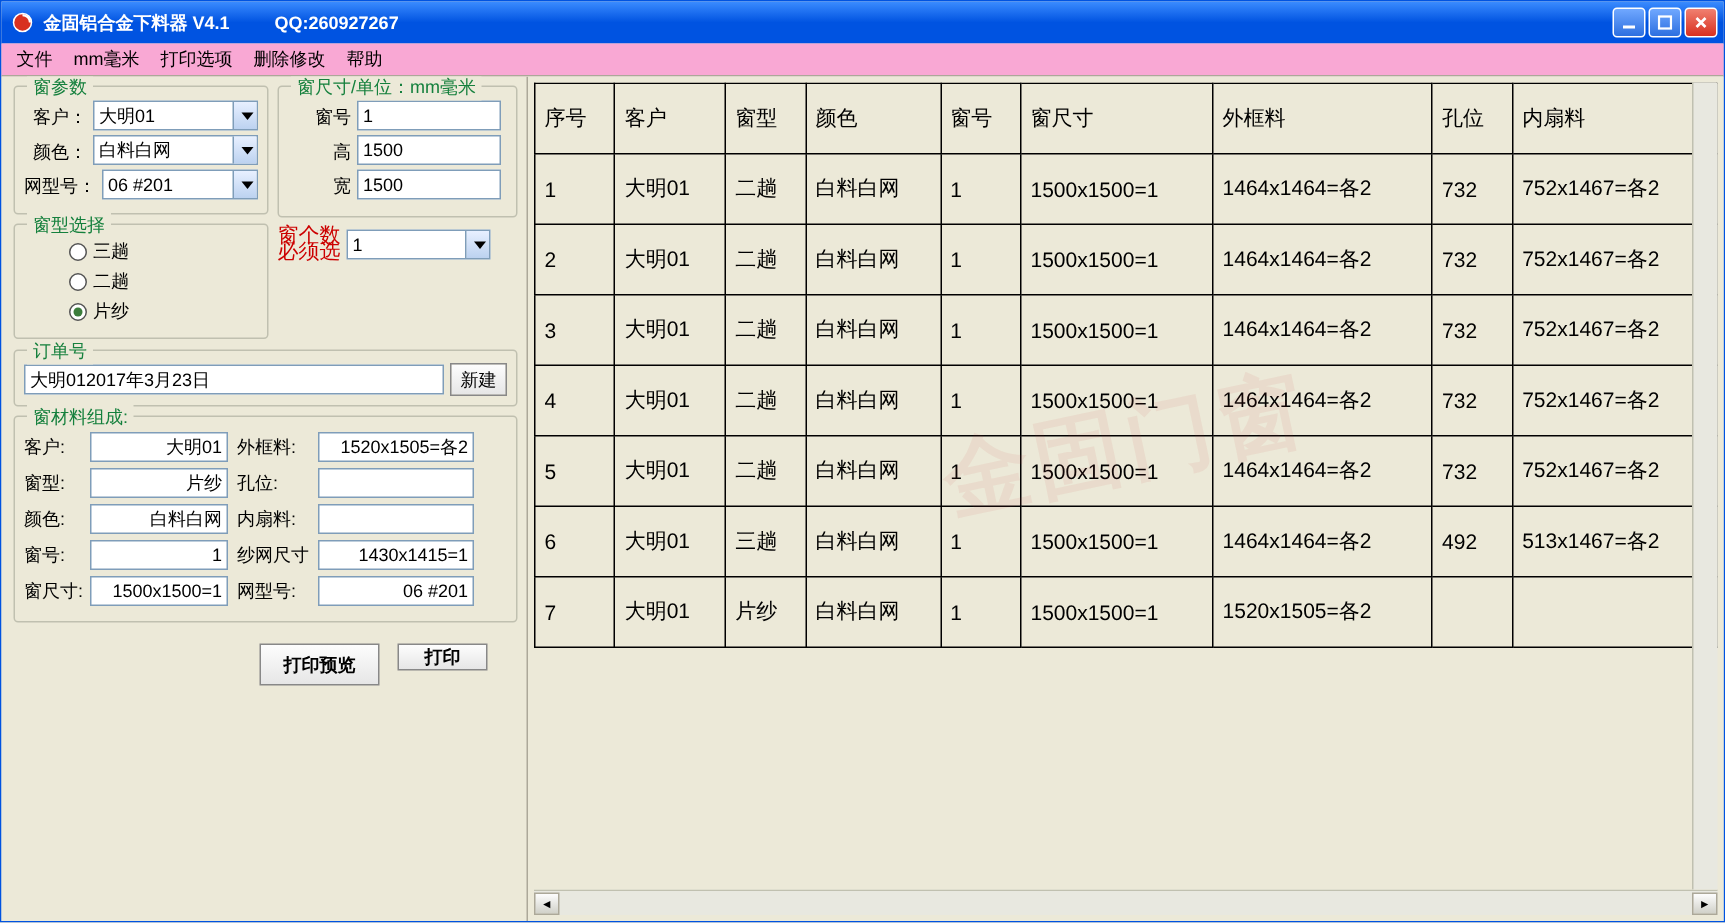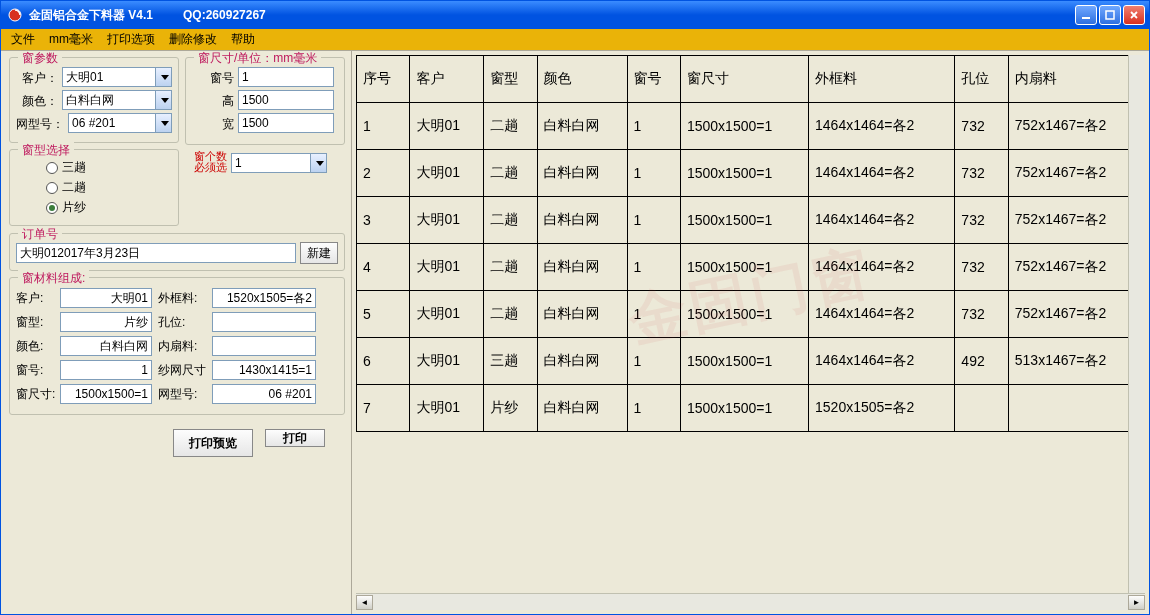--- a/index.html
+++ b/index.html
@@ -9,28 +9,28 @@
 .titlebar { height: 28px; background: linear-gradient(to bottom, #3b8cff 0%, #0053e1 50%, #0053e1 100%); display: flex; align-items: center; color: #fff; font-weight: bold; padding-left: 6px; }
 .titlebar .icon { width: 16px; height: 16px; margin-right: 6px; display: inline-flex; align-items: center; justify-content: center; }
 .titlebar .title { flex: 0 0 auto; }
 .titlebar .qq { margin-left: 30px; }
 .titlebar .spacer { flex: 1; }
 .win-btns { display: flex; gap: 2px; margin-right: 4px; }
 .win-btn { width: 22px; height: 20px; border: 1px solid #fff; border-radius: 3px; display: flex; align-items: center; justify-content: center; color: #fff; font-weight: bold; font-size: 10px; }
 .win-btn.min, .win-btn.max { background: linear-gradient(#70a8ff,#2d6fe0); }
 .win-btn.close { background: linear-gradient(#f08070,#d83020); }
 
-.menubar { height: 22px; background: #eab308; border-bottom: 1px solid #aca899; display: flex; align-items: center; padding-left: 4px; gap: 2px; }
+.menubar { height: 22px; background: #f9a8d4; border-bottom: 1px solid #aca899; display: flex; align-items: center; padding-left: 4px; gap: 2px; }
 .menubar span { padding: 2px 6px; cursor: default; }
 
 .content { flex: 1; display: flex; background: #ece9d8; overflow: hidden; }
 
 .sidebar { width: 350px; padding: 6px 6px 6px 8px; overflow: hidden; }
 .fieldset { border: 1px solid #c0c0b0; padding: 6px; margin-bottom: 6px; position: relative; border-radius: 3px; }
-.fieldset > .legend { position: absolute; top: -8px; left: 8px; background: #ece9d8; color: #be185d; padding: 0 4px; font-size: 12px; }
+.fieldset > .legend { position: absolute; top: -8px; left: 8px; background: #ece9d8; color: #15803d; padding: 0 4px; font-size: 12px; }
 .row { display: flex; align-items: flex-end; margin: 3px 0; }
 .row label { width: 42px; text-align: right; margin-right: 4px; }
 .row label.red { color: #cc0000; }
 .row label.wide { width: 48px; }
 input.combo, input.text { border: 1px solid #7f9db9; background: #fff; height: 20px; padding: 0 3px; font-family: inherit; font-size: 12px; }
 .combo-wrap { position: relative; display: inline-block; }
 .combo-wrap::after { content: ""; position: absolute; right: 3px; top: 50%; margin-top: -2px; border-left: 4px solid transparent; border-right: 4px solid transparent; border-top: 5px solid #000; pointer-events: none; }
 .combo-wrap .dropbtn { position: absolute; right: 1px; top: 1px; bottom: 1px; width: 16px; background: linear-gradient(#e8f0ff,#bcd2f0); border-left: 1px solid #7f9db9; }
 
 .side-top { display: flex; gap: 6px; }
@@ -160,21 +160,21 @@
             <div class="row">
                 <label>高</label>
                 <input class="text" style="width: 96px;" value="1500">
               </div>
             <div class="row">
                 <label>宽</label>
                 <input class="text" style="width: 96px;" value="1500">
               </div>
           </div>
           <div class="row" style="margin-top:4px">
-            <label class="red" style="width:42px;line-height:11px;font-size:11px"><span>窗个数</span><br><span>必须选</span></label>
+            <label class="red" style="width:42px;line-height:11px;font-size:14px"><span>窗个数</span><br><span>必须选</span></label>
             <span class="combo-wrap"><input class="combo" style="width: 96px;" value="1"><span class="dropbtn"></span></span>
           </div>
         </div>
       </div>
 
       <div class="fieldset" style="margin-top:1px">
         <div class="legend">订单号</div>
         <div class="order-row">
           <input class="text" value="大明012017年3月23日" style="">
           <button class="btn" style="height:22px;padding:0 6px">新建</button>

